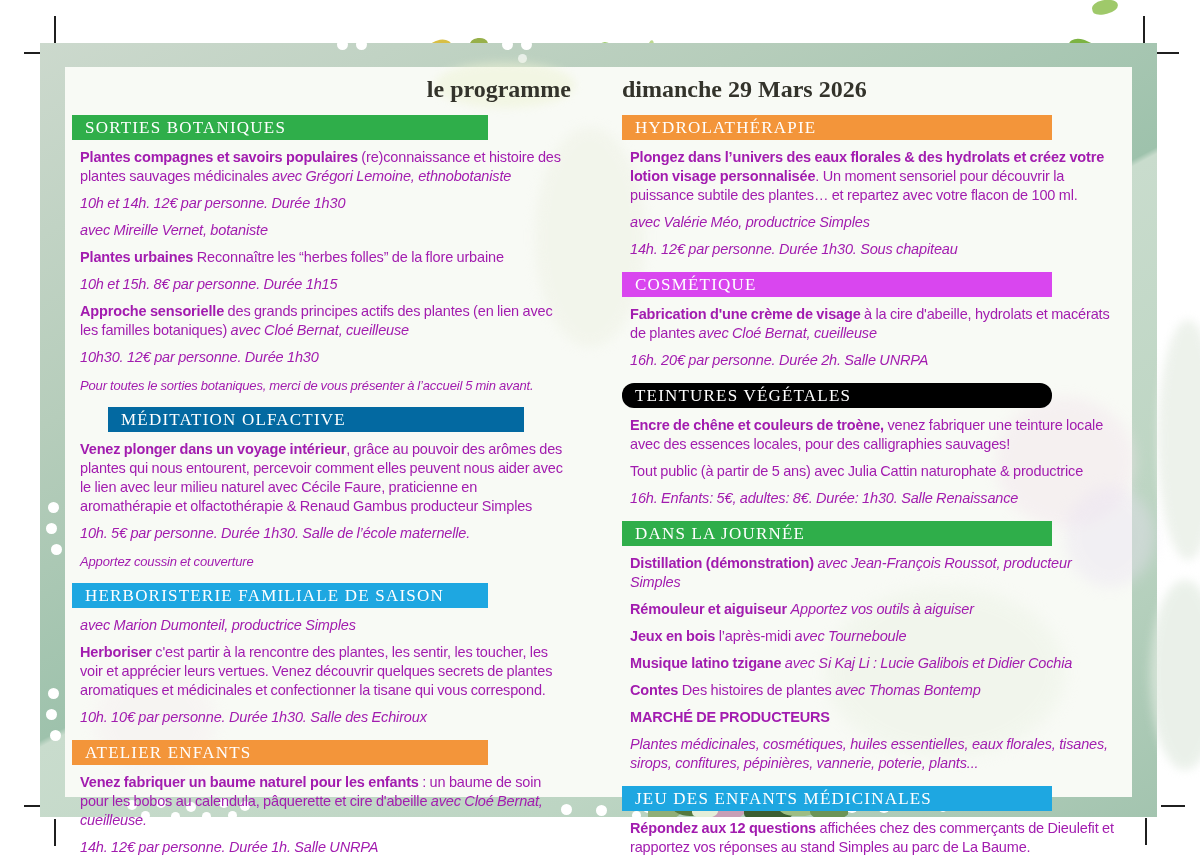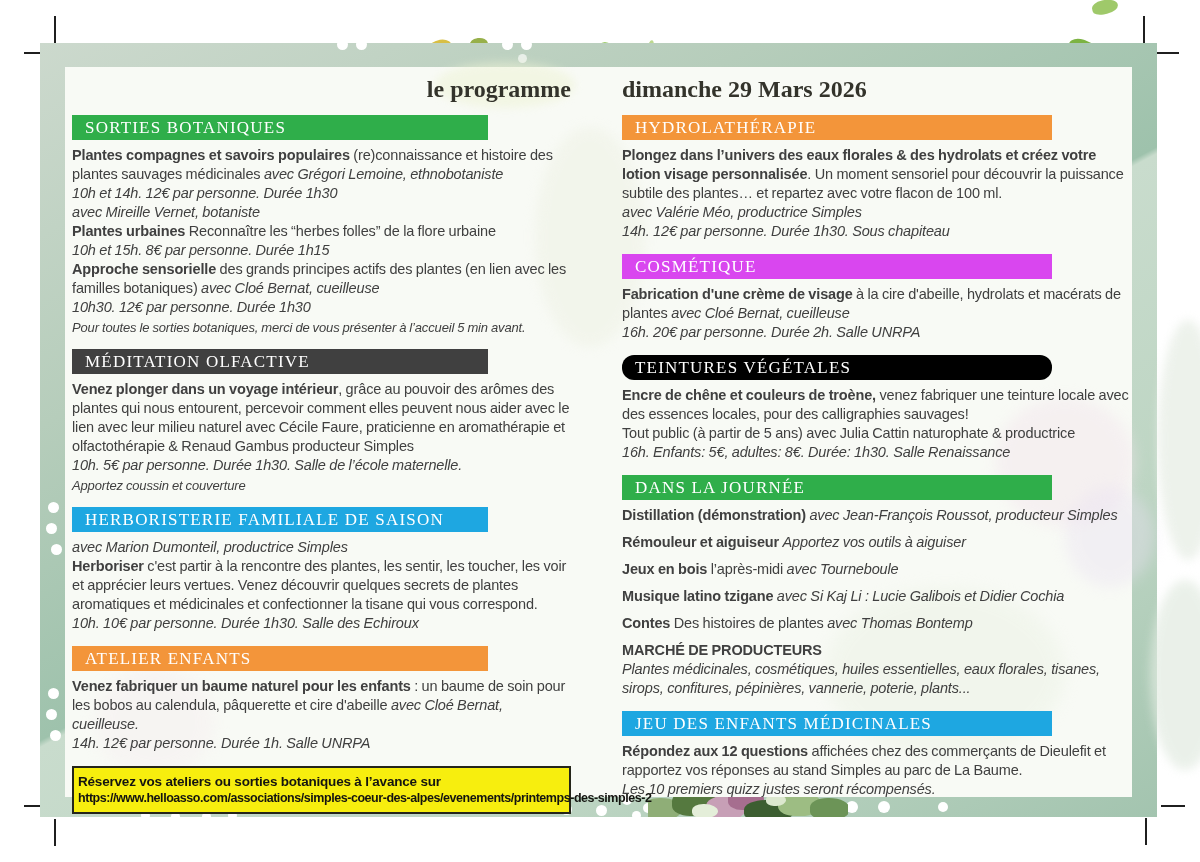--- a/index.html
+++ b/index.html
@@ -58,21 +58,21 @@
     height:25px; line-height:26px; color:#ffffff;
     font-family:"Liberation Serif", serif;
     font-size:17px; letter-spacing:1.2px;
     padding-left:13px; margin-bottom:6px;
     box-sizing:content-box;
   }
   .col-left  .bar { width:403px; }
   .col-right .bar { width:417px; }
 
   .sec-body p {
-    margin:0; font-size:14.5px; line-height:19px; color:#404040;
+    margin:8px; font-size:14.5px; line-height:19px; color:#a21caf;
     letter-spacing:-0.15px; word-spacing:-0.4px;
   }
   .sec-body p.note { font-size:13px; line-height:17px; padding-top:2px; }
   .sec-body p.item { margin-bottom:8px; }
   .sec-body p.item-tight { margin-bottom:0; }
   .b  { font-weight:bold; }
   .i  { font-style:italic; }
 
   
   .booking {
@@ -168,21 +168,21 @@
               <p class=""><span class="i">10h et 14h. 12€ par personne. Durée 1h30</span></p>
               <p class=""><span class="i">avec Mireille Vernet, botaniste</span></p>
               <p class=""><span class="b">Plantes urbaines </span><span class="">Reconnaître les “herbes folles” de la flore urbaine</span></p>
               <p class=""><span class="i">10h et 15h. 8€ par personne. Durée 1h15</span></p>
               <p class=""><span class="b">Approche sensorielle </span><span class="">des grands principes actifs des plantes (en lien avec les familles botaniques) </span><span class="i">avec Cloé Bernat, cueilleuse</span></p>
               <p class=""><span class="i">10h30. 12€ par personne. Durée 1h30</span></p>
               <p class="note"><span class="i">Pour toutes le sorties botaniques, merci de vous présenter à l’accueil 5 min avant.</span></p>
             </div>
           </section>
           <section class="block">
-            <div class="bar" style="background: #404040;"><span>MÉDITATION OLFACTIVE</span></div>
+            <div class="bar" style="background: #0369a1; margin-left: 36px;"><span>MÉDITATION OLFACTIVE</span></div>
             <div class="sec-body">
               <p class=""><span class="b">Venez plonger dans un voyage intérieur</span><span class="">, grâce au pouvoir des arômes des plantes qui nous entourent, percevoir comment elles peuvent nous aider avec le lien avec leur milieu naturel avec Cécile Faure, praticienne en aromathérapie et olfactothérapie &amp; Renaud Gambus producteur Simples</span></p>
               <p class=""><span class="i">10h. 5€ par personne. Durée 1h30. Salle de l’école maternelle.</span></p>
               <p class="note"><span class="i">Apportez coussin et couverture</span></p>
             </div>
           </section>
           <section class="block">
             <div class="bar" style="background: rgb(30, 167, 225);"><span>HERBORISTERIE FAMILIALE DE SAISON</span></div>
             <div class="sec-body">
               <p class=""><span class="i">avec Marion Dumonteil, productrice Simples</span></p>

